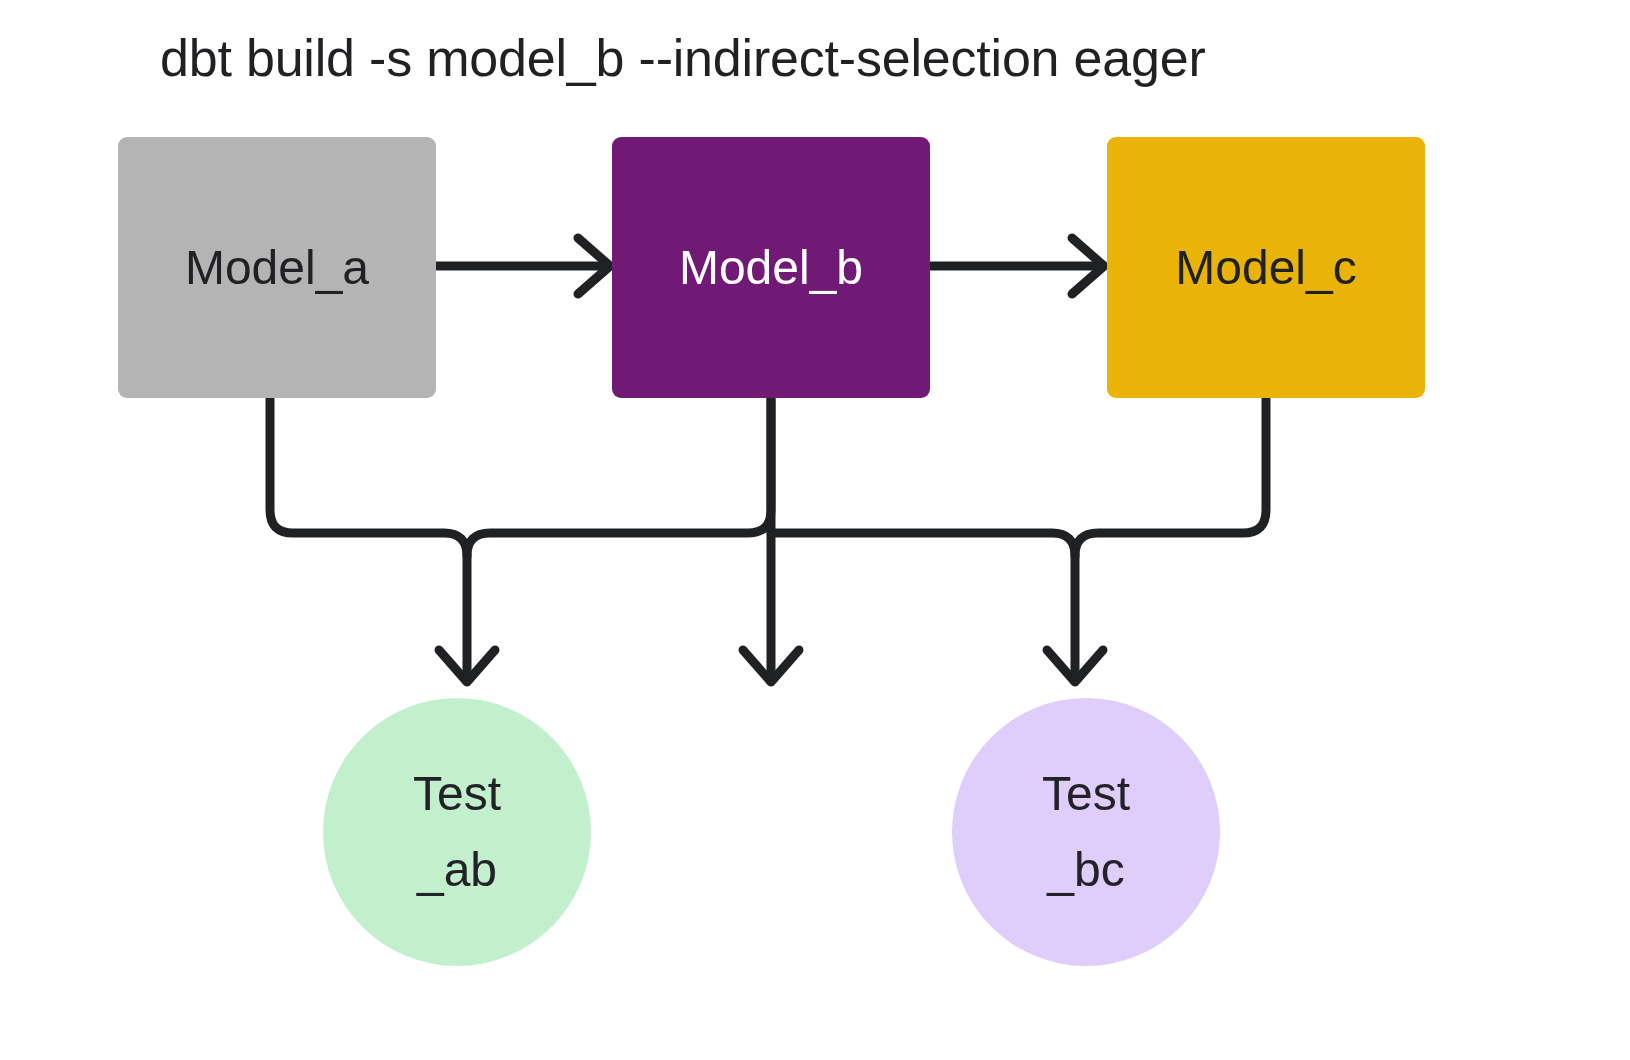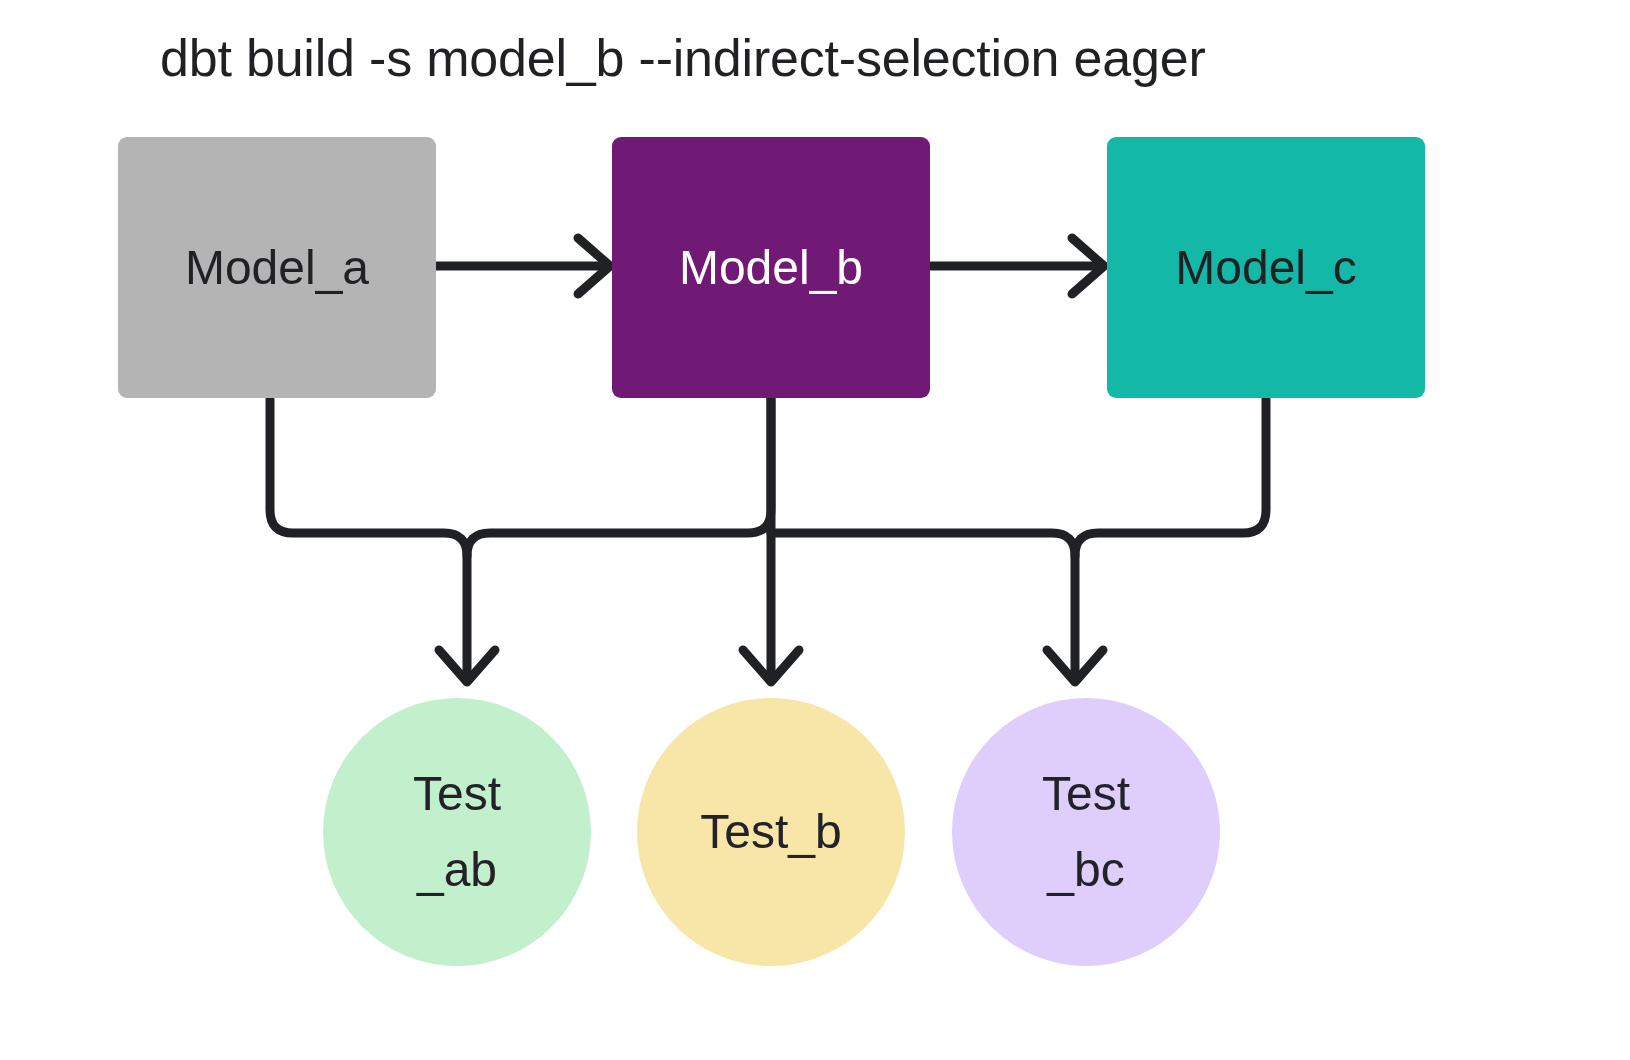--- a/index.html
+++ b/index.html
@@ -49,21 +49,21 @@
     font-size: 48px;
     line-height: 1;
     box-sizing: border-box;
   }
   .node-box .node-label {
     white-space: nowrap;
   }
 
   #node-model-a { left: 118px; top: 137px; width: 318px; height: 261px; background: #b4b4b4; color: #1f2124; }
   #node-model-b { left: 612px; top: 137px; width: 318px; height: 261px; background: #701a75; color: #ffffff; }
-  #node-model-c { left: 1107px; top: 137px; width: 318px; height: 261px; background: #14b8a6; color: #1f2124; }
+  #node-model-c { left: 1107px; top: 137px; width: 318px; height: 261px; background: #eab308; color: #1f2124; }
 
   .node-circle {
     position: absolute;
     width: 268px;
     height: 268px;
     border-radius: 50%;
     display: flex;
     flex-direction: column;
     align-items: center;
     justify-content: center;
@@ -120,22 +120,19 @@
 
   <div class="node-box" id="node-model-c">
     <span class="node-label">Model_c</span>
   </div>
 
   <div class="node-circle" id="node-test-ab">
     <span class="node-label">Test
 _ab</span>
   </div>
 
-  <div class="node-circle" id="node-test-b">
-    <span class="node-label">Test_b</span>
-  </div>
 
   <div class="node-circle" id="node-test-bc">
     <span class="node-label">Test
 _bc</span>
   </div>
 
 </div>
 
 </body></html>

